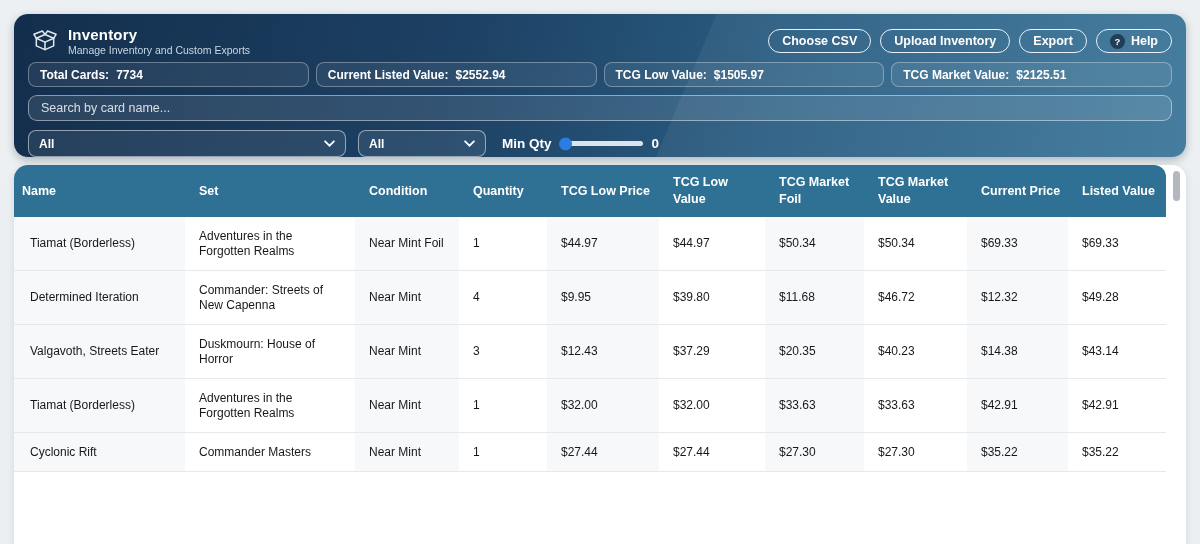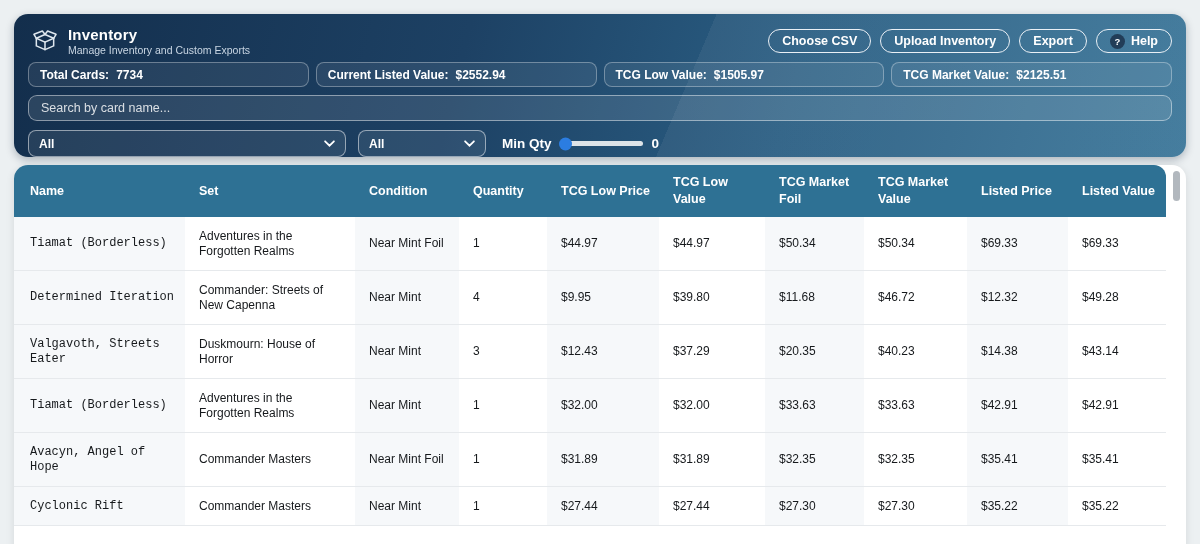--- a/index.html
+++ b/index.html
@@ -78,28 +78,28 @@
   .table-card {
     position:absolute; left:14px; top:165px; width:1172px; height:600px;
     background:#fff; border-radius:14px; box-shadow:0 2px 8px rgba(0,0,0,.10);
   }
   table { width:1152px; border-collapse:collapse; table-layout:fixed; }
   thead th {
     background:var(--thead,#2e7194); color:#fff;
     font-size:12.5px; font-weight:bold; text-align:left; vertical-align:middle;
     padding:9px 4px 9px 14px; line-height:17px; height:52px;
   }
-  thead th:first-child { border-top-left-radius:14px; padding-left:16px; }
+  thead th:first-child { border-top-left-radius:14px; padding-left:8px; }
   thead th:last-child  { border-top-right-radius:12px; }
   tbody td {
     font-size:12px; color:#16191c; vertical-align:middle;
     padding:11.5px 8px 11.5px 14px; line-height:15px;
     border-bottom:1px solid #e6e9ec; word-wrap:break-word;
   }
-  tbody td:first-child { padding-left:16px;font-family:Liberation Mono, monospace; }
+  tbody td:first-child { padding-left:16px; }
   tbody td:nth-child(odd) { background:#f6f8fa; }
   .scrollbar-thumb {
     position:absolute; right:6px; top:6px; width:7px; height:30px;
     border-radius:4px; background:#b2b8be; cursor:grab;
   }
 </style>
 </head>
 <body>
 
 <div class="top-panel">
@@ -196,21 +196,21 @@
     <thead>
       <tr>
           <th>Name</th>
           <th>Set</th>
           <th>Condition</th>
           <th>Quantity</th>
           <th>TCG Low Price</th>
           <th>TCG Low Value</th>
           <th>TCG Market Foil</th>
           <th>TCG Market Value</th>
-          <th>Listed Price</th>
+          <th>Current Price</th>
           <th>Listed Value</th>
         </tr>
     </thead>
     <tbody>
         <tr>
           <td>Tiamat (Borderless)</td>
           <td>Adventures in the Forgotten Realms</td>
           <td>Near Mint Foil</td>
           <td>1</td>
           <td>$44.97</td>
@@ -250,32 +250,20 @@
           <td>Near Mint</td>
           <td>1</td>
           <td>$32.00</td>
           <td>$32.00</td>
           <td>$33.63</td>
           <td>$33.63</td>
           <td>$42.91</td>
           <td>$42.91</td>
         </tr>
         <tr>
-          <td>Avacyn, Angel of Hope</td>
-          <td>Commander Masters</td>
-          <td>Near Mint Foil</td>
-          <td>1</td>
-          <td>$31.89</td>
-          <td>$31.89</td>
-          <td>$32.35</td>
-          <td>$32.35</td>
-          <td>$35.41</td>
-          <td>$35.41</td>
-        </tr>
-        <tr>
           <td>Cyclonic Rift</td>
           <td>Commander Masters</td>
           <td>Near Mint</td>
           <td>1</td>
           <td>$27.44</td>
           <td>$27.44</td>
           <td>$27.30</td>
           <td>$27.30</td>
           <td>$35.22</td>
           <td>$35.22</td>

